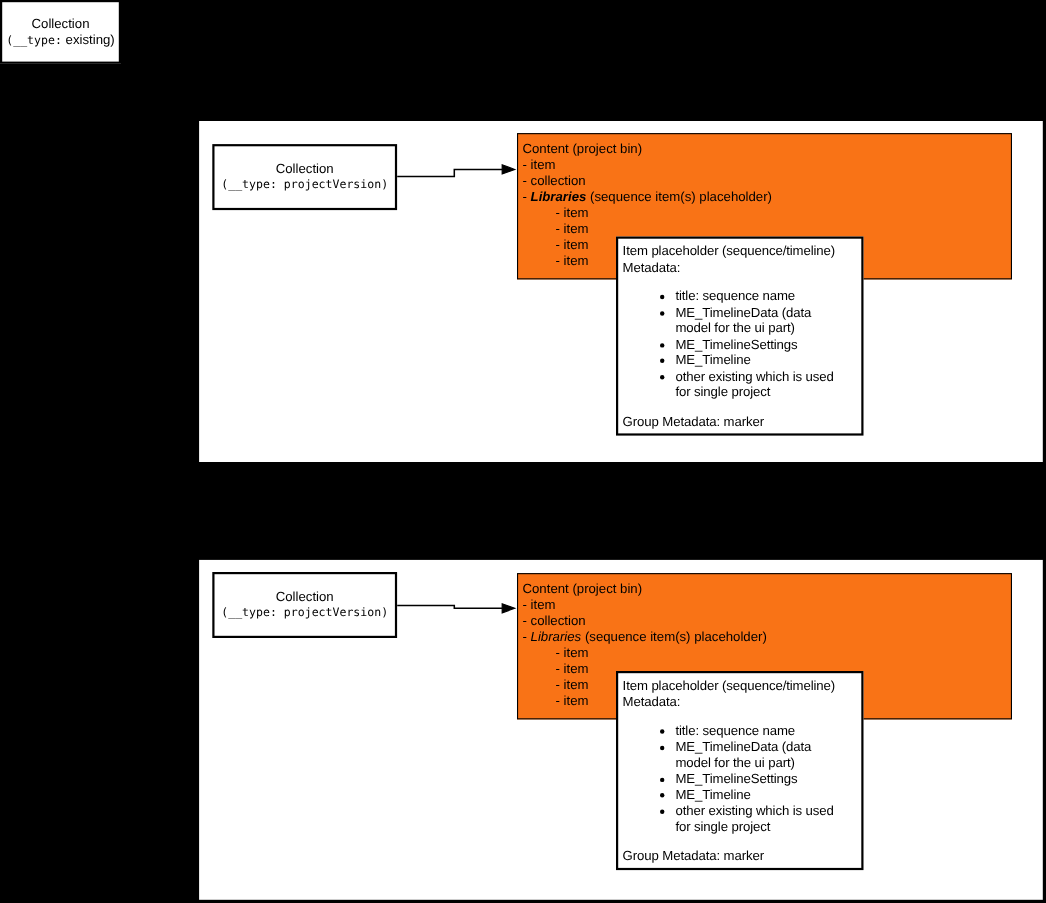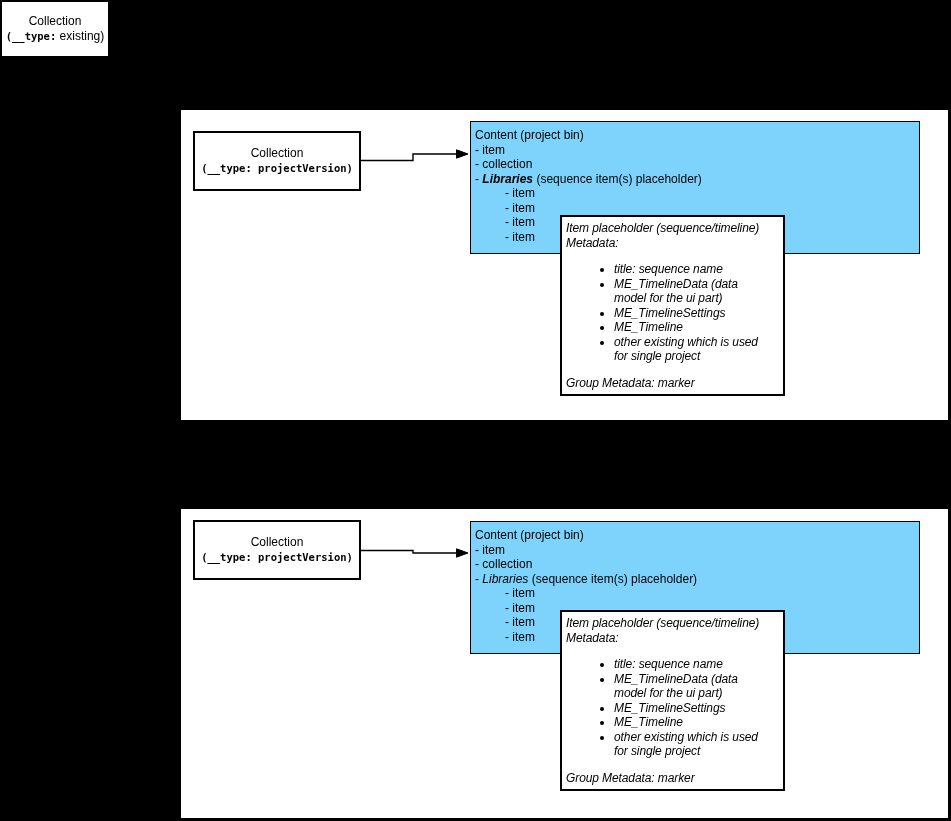--- a/index.html
+++ b/index.html
@@ -4,21 +4,21 @@
 <style>
   html,body { margin:0; padding:0; }
   body {
     width:951px; height:821px;
     background:#000000;
     font-family:"Liberation Sans", sans-serif;
     color:#000000;
     position:relative;
     overflow:hidden;
   }
-  .mono { font-family:"DejaVu Sans Mono", monospace; font-size:10.5px;font-weight:bold; }
+  .mono { font-family:"DejaVu Sans Mono", monospace; font-size:10.5px; }
 
   
   .root-box {
     position:absolute; left:0; top:0;
     width:110px; height:58px;
     background:#ffffff; border:2px solid #000000; box-sizing:border-box;
     display:flex; flex-direction:column; align-items:center; justify-content:center;
     text-align:center; font-size:12px; line-height:15px;
   }
 
@@ -39,35 +39,34 @@
     position:absolute; left:12px; width:168px; height:60px;
     background:#ffffff; border:2px solid #000000; box-sizing:border-box;
     display:flex; flex-direction:column; align-items:center; justify-content:center;
     text-align:center; font-size:12px; line-height:15px;
   }
   .panel-1 .collection-box { top:21px; }
   .panel-2 .collection-box { top:11px; }
 
   .content-box {
     position:absolute; left:289px; width:450px; height:133px;
-    background:#7dd3fc; border:1px solid #000000; box-sizing:border-box;
+    background:#f97316; border:1px solid #000000; box-sizing:border-box;
     font-size:12px; line-height:14.5px;
     padding:6px 4px 0 4px;
   }
   .panel-1 .content-box { top:11px; }
   .panel-2 .content-box { top:12px; }
   .content-box .indent { padding-left:30px; }
   .lib-name { font-weight:bold;font-style:italic; }
 
   .item-box {
     position:absolute; left:379px; width:225px; height:181px;
     background:#ffffff; border:2px solid #000000; box-sizing:border-box;
     font-size:12px; line-height:14.5px; letter-spacing:-0.1px;
     padding:4px 2px 0 4px;
-    font-style:italic;
   }
   .panel-1 .item-box { top:105px; }
   .panel-2 .item-box { top:101px; }
   .item-box ul { margin:12px 12px; padding:0 0 0 36px; }
   .item-box li { margin:0; }
 </style>
 </head>
 <body>
 
 <div class="root-box">

